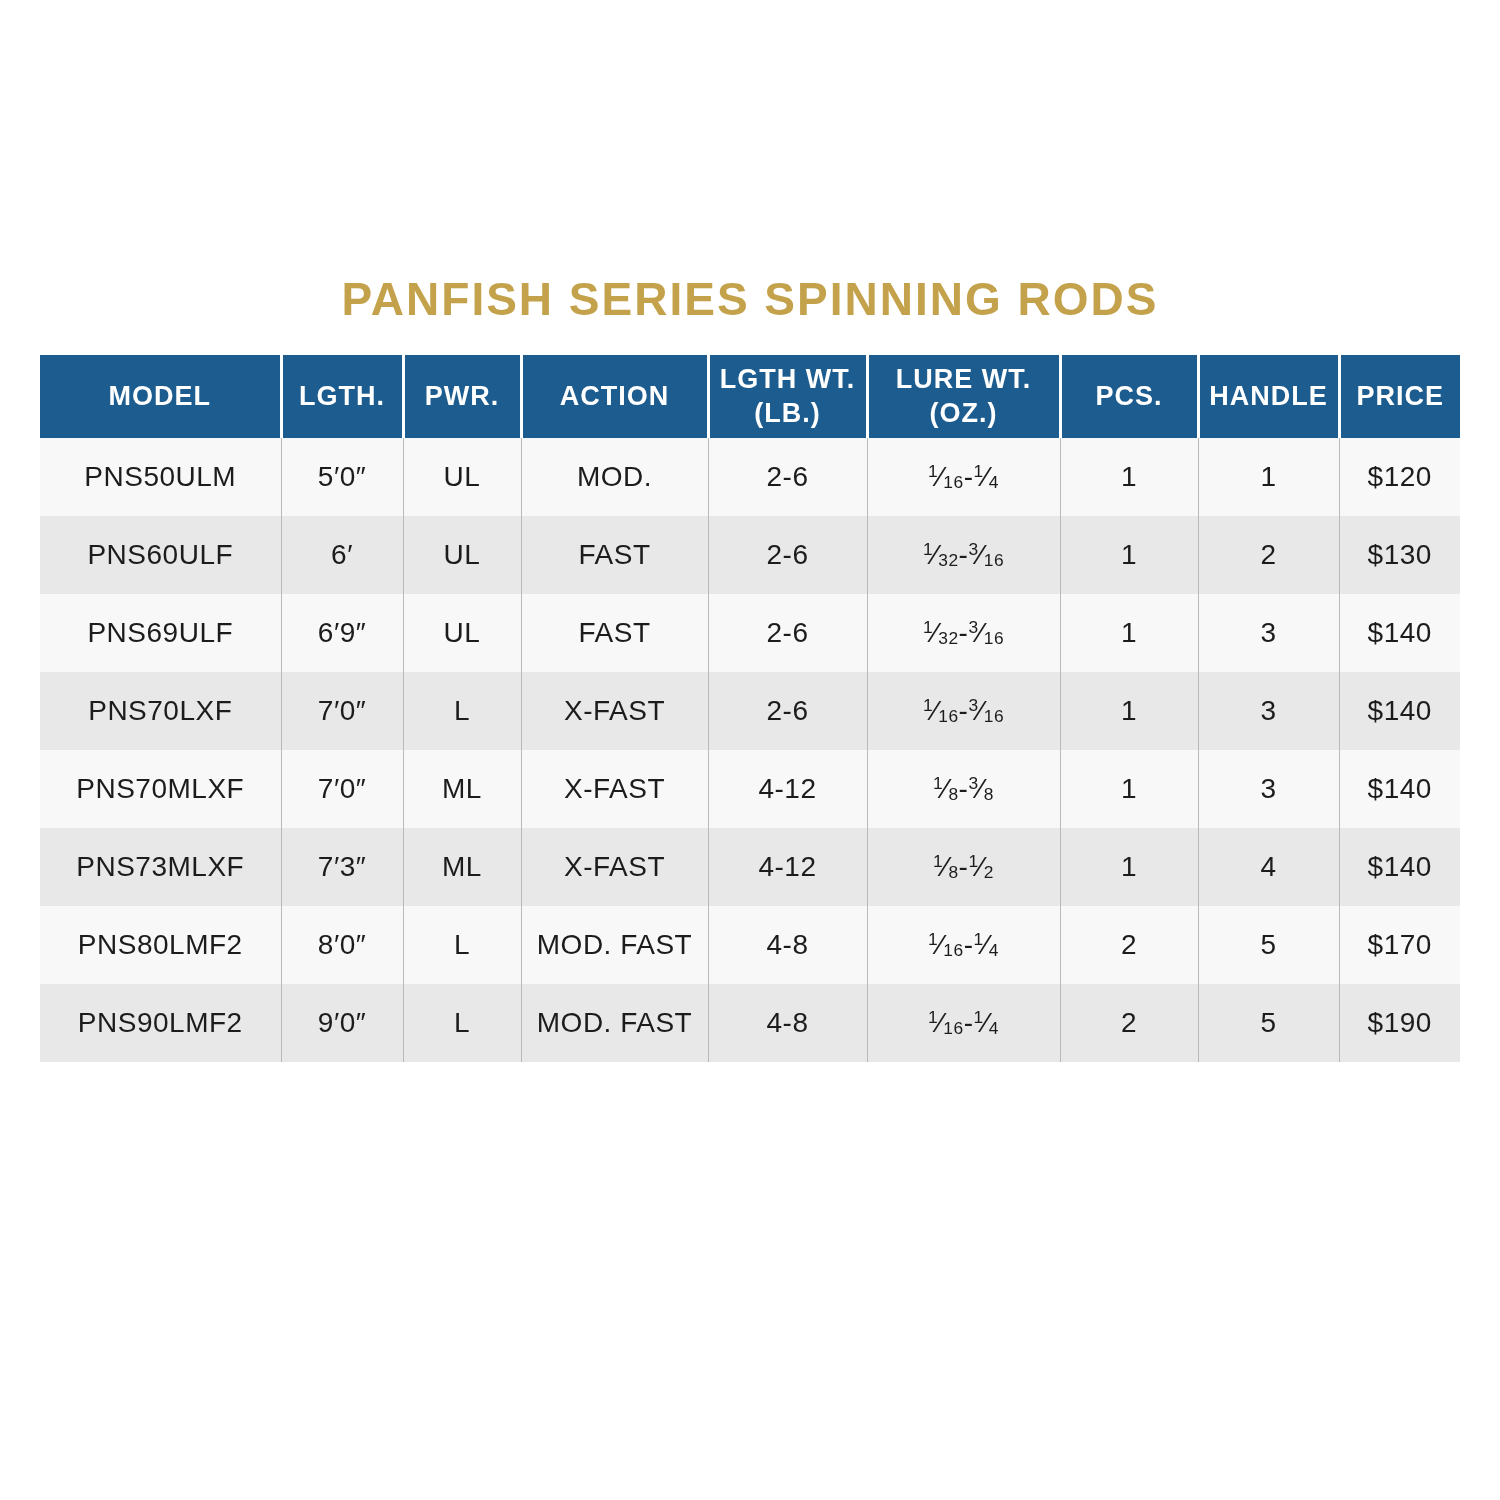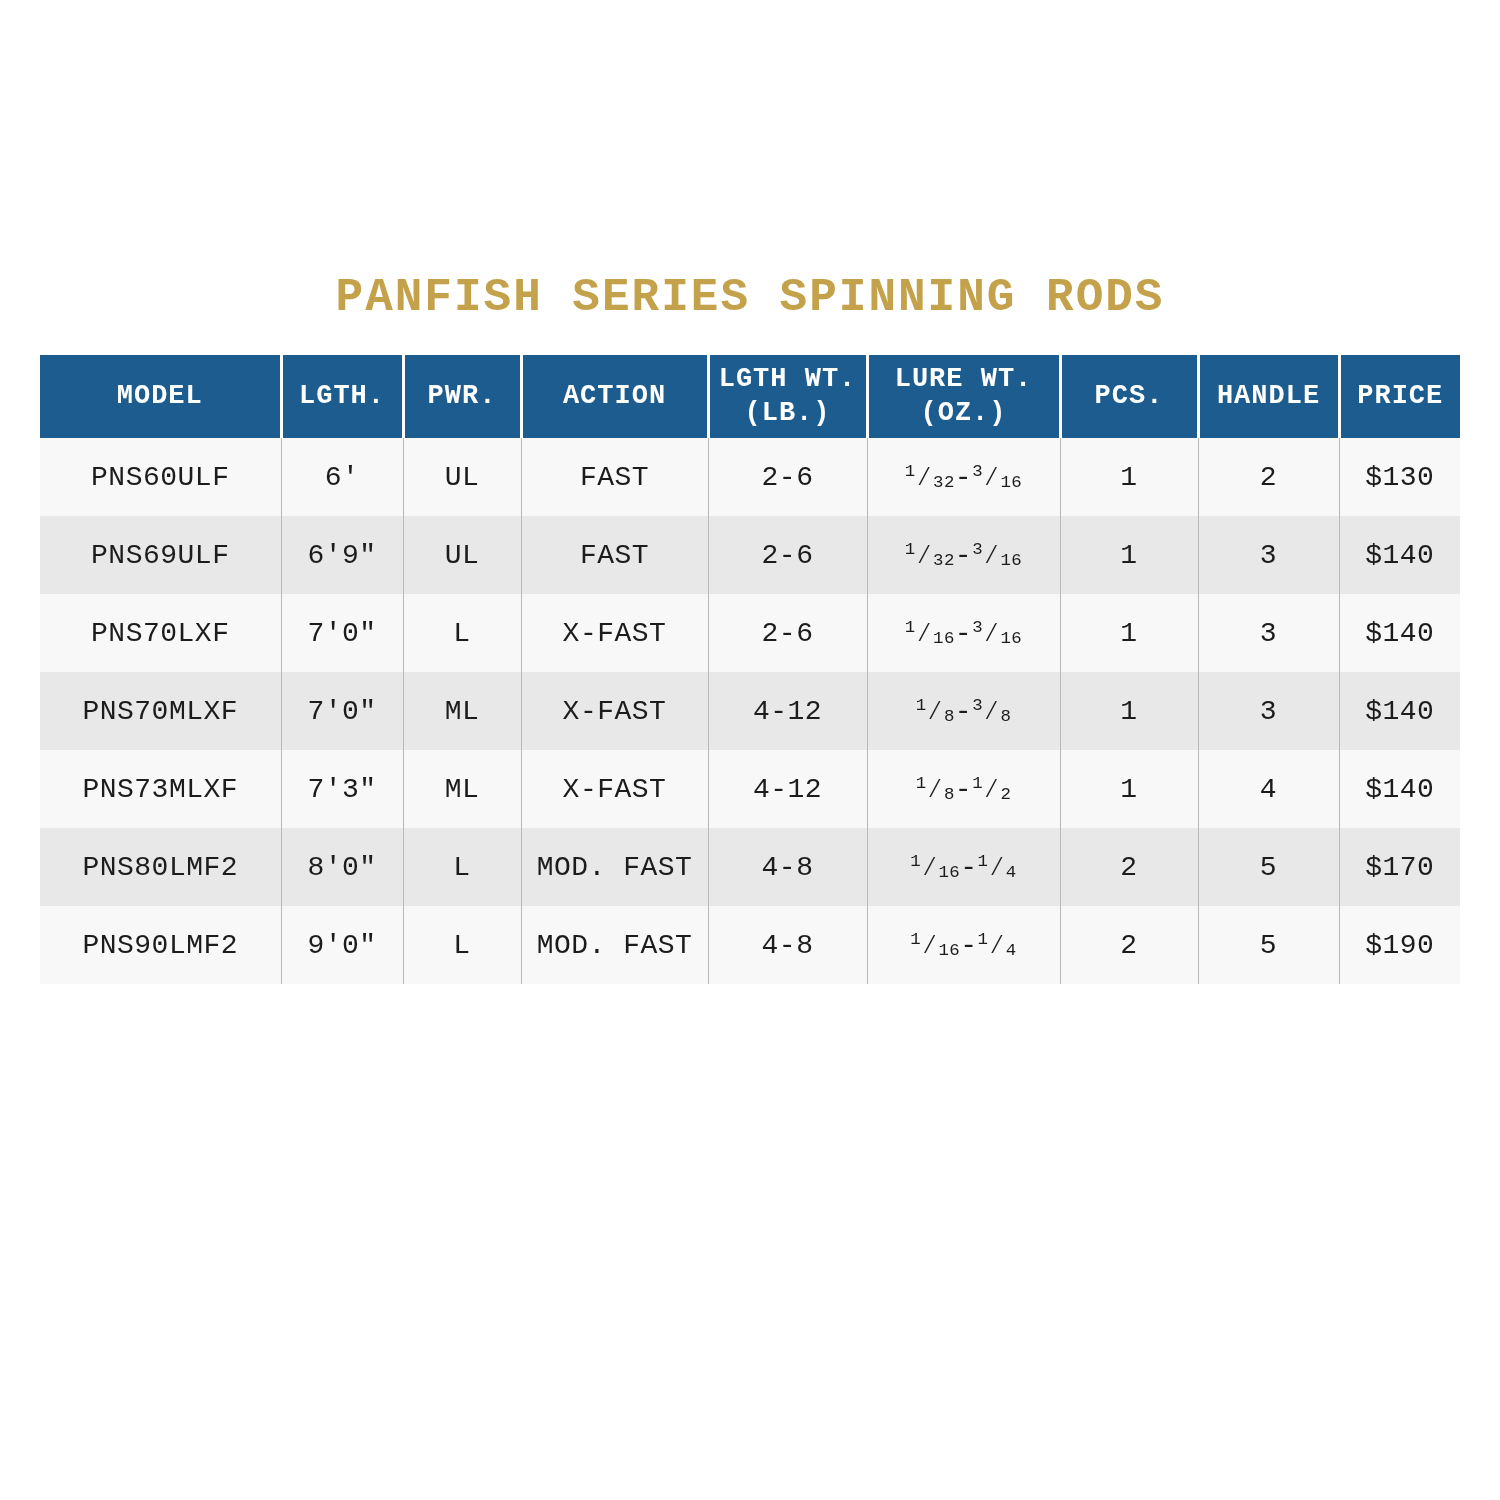--- a/index.html
+++ b/index.html
@@ -5,21 +5,21 @@
   html, body {
     margin: 0;
     padding: 0;
     background: #ffffff;
   }
   .canvas {
     position: relative;
     width: 1500px;
     height: 1500px;
     background: #ffffff;
-    font-family: Liberation Mono, monospace;
+    font-family: Liberation Sans, sans-serif;
     overflow: hidden;
   }
   .page-title {
     position: absolute;
     top: 272px;
     left: 0;
     width: 100%;
     margin: 0;
     text-align: center;
     font-size: 46px;
@@ -127,20 +127,31 @@
 (LB.)</th>
           <th>LURE WT.
 (OZ.)</th>
           <th>PCS.</th>
           <th>HANDLE</th>
           <th>PRICE</th>
         </tr>
     </thead>
     <tbody id="body-rows">
         <tr>
+          <td>PNS50ULM</td>
+          <td>5′0″</td>
+          <td>UL</td>
+          <td>MOD.</td>
+          <td>2-6</td>
+          <td><span class="frac"><sup>1</sup>⁄<sub>16</sub></span>-<span class="frac"><sup>1</sup>⁄<sub>4</sub></span></td>
+          <td>1</td>
+          <td>1</td>
+          <td>$120</td>
+        </tr>
+        <tr>
           <td>PNS60ULF</td>
           <td>6′</td>
           <td>UL</td>
           <td>FAST</td>
           <td>2-6</td>
           <td><span class="frac"><sup>1</sup>⁄<sub>32</sub></span>-<span class="frac"><sup>3</sup>⁄<sub>16</sub></span></td>
           <td>1</td>
           <td>2</td>
           <td>$130</td>
         </tr>

